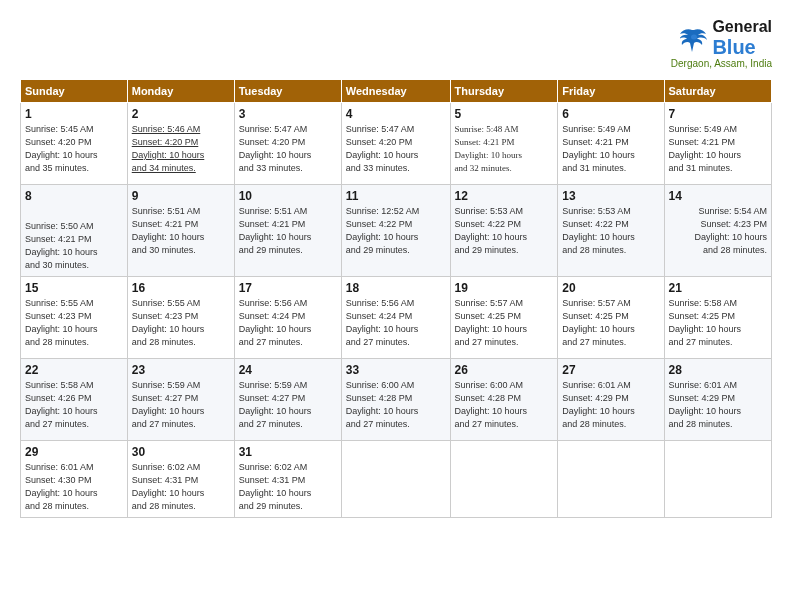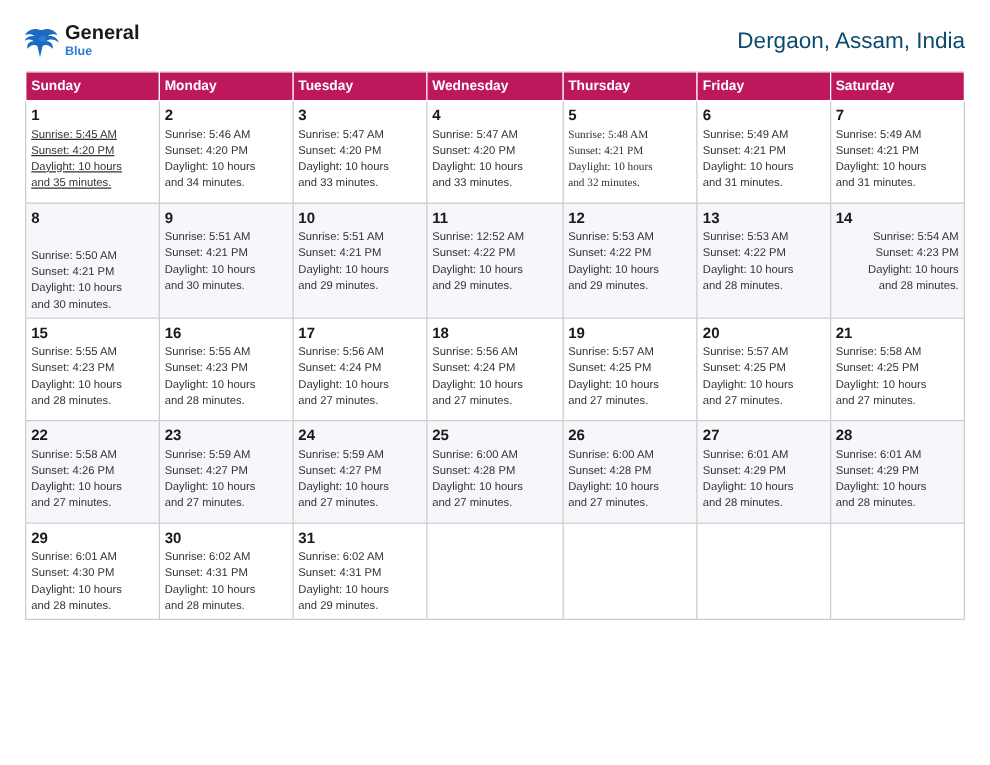--- a/index.html
+++ b/index.html
@@ -11,51 +11,52 @@
       overflow: hidden;
     }
     .page {
       width: 792px;
       height: 612px;
       padding: 18px 20px 10px 20px;
     }
     .header {
       display: flex;
       justify-content: space-between;
-      align-items: center;
+      align-items: flex-end;
       margin-bottom: 10px;
+      flex-direction: column;
     }
     .logo {
       display: flex;
       align-items: center;
       gap: 4px;
     }
     .logo-bird {
       width: 28px;
       height: 28px;
     }
     .title-block {
       text-align: right;
     }
     .month-title {
       font-size: 32px;
       font-weight: bold;
       color: #1a1a1a;
     }
     .location {
-      font-size: 18px;
-      color: #0c4a6e;
+      font-size: 10px;
+      color: #4d7c0f;
     }
     .calendar {
       width: 100%;
       border-collapse: collapse;
       font-size: 9.5px;
     }
     .calendar th {
-      background: #be185d;
+      background: #a16207;
       color: #fff;
       padding: 5px 4px;
       text-align: left;
       font-size: 11px;
       font-weight: bold;
       border: 1px solid #fff;
     }
     .calendar td {
       border: 1px solid #ccc;
       vertical-align: top;
@@ -91,21 +92,21 @@
 
 <div class="page">
   <div class="header">
     <div class="logo">
       <svg class="logo-bird" viewBox="0 0 28 28">
         <path d="M14 6 C18 4, 24 6, 26 10 C24 9, 20 9, 18 11 C22 10, 26 12, 27 16 C24 13, 19 13, 17 15 C20 15, 23 17, 22 21 C20 18, 16 17, 14 19 L12 28 L10 19 C8 17, 4 18, 2 21 C1 17, 4 15, 7 15 C5 13, 0 13, -1 16 C0 12, 4 10, 8 11 C6 9, 2 9, 0 10 C2 6, 8 4, 12 6 Z" fill="#1a6bbf"></path>
         <ellipse cx="14" cy="13" rx="3" ry="2.5" fill="#2d7dd2"></ellipse>
       </svg>
       <div>
         <div style="font-size:16px;font-weight:bold;color:#1a1a1a;line-height:1.1;">General</div>
-        <div style="font-size:10px;font-weight:bold;color:#2d7dd2;line-height:1.1;">Blue</div>
+        <div style="font-size:20px;font-weight:bold;color:#2d7dd2;line-height:1.1;">Blue</div>
       </div>
     </div>
     <div class="title-block">
       <div class="location">Dergaon, Assam, India</div>
     </div>
   </div>
 
   <table class="calendar">
     <thead>
       <tr id="weekday-header">
@@ -115,28 +116,28 @@
           <th>Wednesday</th>
           <th>Thursday</th>
           <th>Friday</th>
           <th>Saturday</th>
         </tr>
     </thead>
     <tbody id="calendar-body">
         <tr>
           <td>
             <span class="day-num">1</span>
-            <div class="day-info" style="white-space: pre-line; text-decoration: underline;">Sunrise: 5:45 AM
+            <div class="day-info" style="white-space: pre-line;">Sunrise: 5:45 AM
 Sunset: 4:20 PM
 Daylight: 10 hours
 and 35 minutes.</div>
           </td>
           <td>
             <span class="day-num">2</span>
-            <div class="day-info" style="white-space: pre-line;">Sunrise: 5:46 AM
+            <div class="day-info" style="white-space: pre-line; text-decoration: underline;">Sunrise: 5:46 AM
 Sunset: 4:20 PM
 Daylight: 10 hours
 and 34 minutes.</div>
           </td>
           <td>
             <span class="day-num">3</span>
             <div class="day-info" style="white-space: pre-line;">Sunrise: 5:47 AM
 Sunset: 4:20 PM
 Daylight: 10 hours
 and 33 minutes.</div>
@@ -288,21 +289,21 @@
 and 27 minutes.</div>
           </td>
           <td>
             <span class="day-num">24</span>
             <div class="day-info" style="white-space: pre-line;">Sunrise: 5:59 AM
 Sunset: 4:27 PM
 Daylight: 10 hours
 and 27 minutes.</div>
           </td>
           <td>
-            <span class="day-num">25</span>
+            <span class="day-num">33</span>
             <div class="day-info" style="white-space: pre-line;">Sunrise: 6:00 AM
 Sunset: 4:28 PM
 Daylight: 10 hours
 and 27 minutes.</div>
           </td>
           <td>
             <span class="day-num">26</span>
             <div class="day-info" style="white-space: pre-line;">Sunrise: 6:00 AM
 Sunset: 4:28 PM
 Daylight: 10 hours

